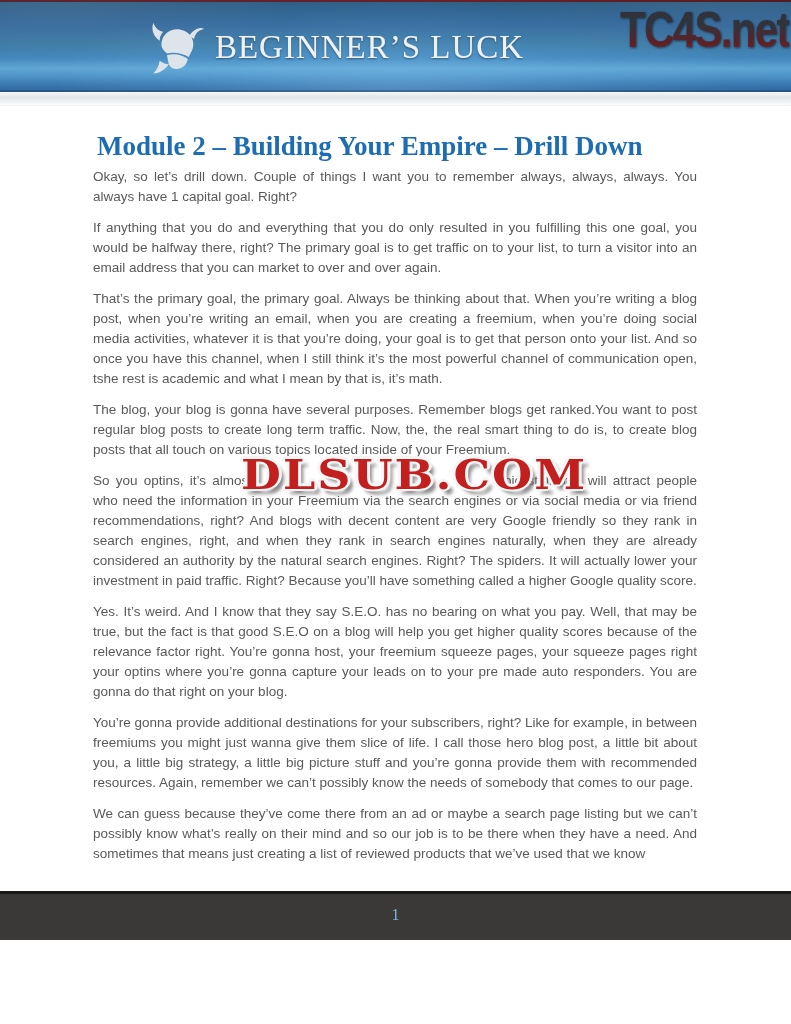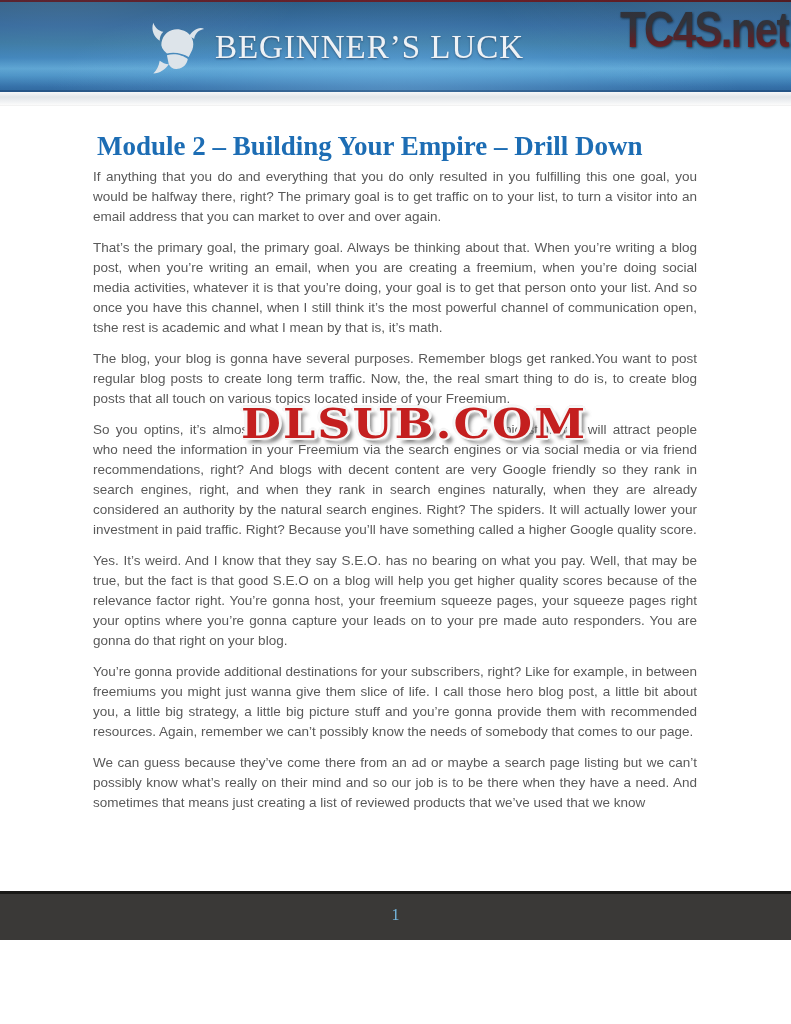--- a/index.html
+++ b/index.html
@@ -164,20 +164,21 @@
       <span class="brand-text">BEGINNER’S LUCK</span>
     </div>
     <div class="site-tag">TC4S.net</div>
   </header>
 
   <div class="header-strip"></div>
 
   <main class="content">
     <h1 class="doc-title">Module 2 – Building Your Empire – Drill Down</h1>
 
+    <p class="para">Okay, so let’s drill down. Couple of things I want you to remember always, always, always. You always have 1 capital goal. Right?</p>
     <p class="para">If anything that you do and everything that you do only resulted in you fulfilling this one goal, you would be halfway there, right? The primary goal is to get traffic on to your list, to turn a visitor into an email address that you can market to over and over again.</p>
     <p class="para">That’s the primary goal, the primary goal. Always be thinking about that. When you’re writing a blog post, when you’re writing an email, when you are creating a freemium, when you’re doing social media activities, whatever it is that you’re doing, your goal is to get that person onto your list. And so once you have this channel, when I still think it’s the most powerful channel of communication open, tshe rest is academic and what I mean by that is, it’s math.</p>
     <p class="para">The blog, your blog is gonna have several purposes. Remember blogs get ranked.You want to post regular blog posts to create long term traffic. Now, the, the real smart thing to do is, to create blog posts that all touch on various topics located inside of your Freemium.</p>
 
     <p class="para p5">
       <span>So you optins, it’s almost</span>
       <span class="wm-gap"></span>
       <span>opic stuff that will attract people who need the information in your Freemium via the search engines or via social media or via friend recommendations, right? And blogs with decent content are very Google friendly so they rank in search engines, right, and when they rank in search engines naturally, when they are already considered an authority by the natural search engines. Right? The spiders. It will actually lower your investment in paid traffic. Right? Because you’ll have something called a higher Google quality score.</span>
       <span class="watermark">DLSUB.COM</span>
     </p>

